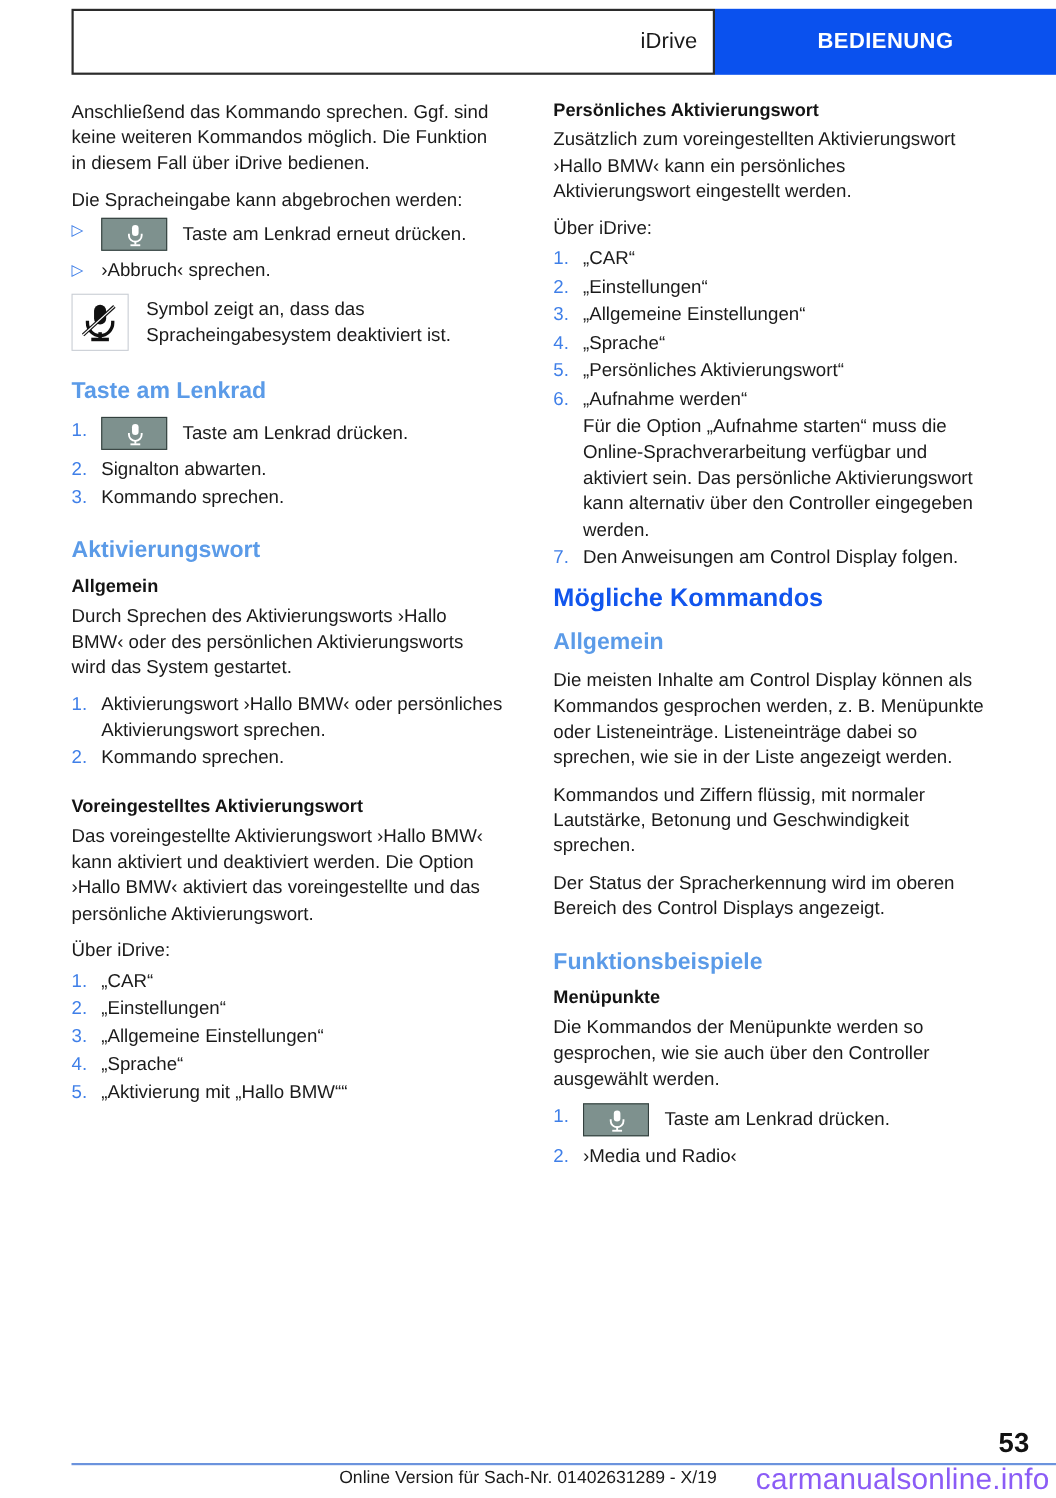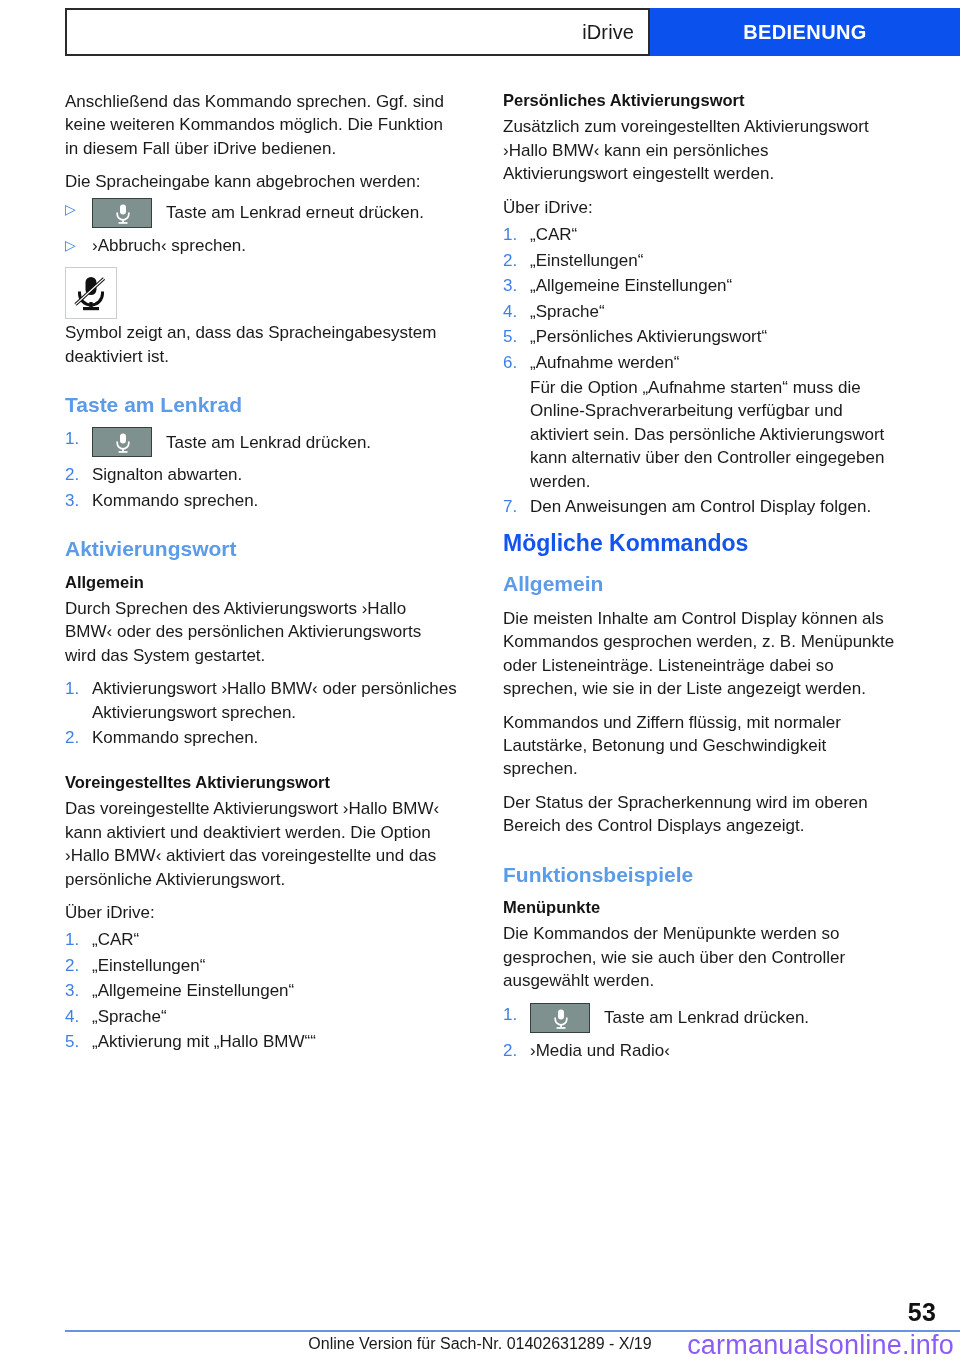--- a/index.html
+++ b/index.html
@@ -15,21 +15,21 @@
     color: #1a1a1a;
     -webkit-font-smoothing: antialiased;
   }
 
   
   .page-header {
     position: absolute;
     top: 8px;
     left: 65px;
     right: 0px;
-    height: 48px;
+    height: 60px;
     display: flex;
     align-items: stretch;
   }
   .header-left-box {
     flex: 0 0 585px;
     border: 2px solid #2b2b2b;
     box-sizing: border-box;
     display: flex;
     align-items: center;
     justify-content: flex-end;
@@ -152,21 +152,20 @@
     margin-right: 14px;
     flex: 0 0 auto;
   }
   .mic-button svg { position: absolute; top: 4px; left: 21px; }
 
   
   .symbol-row {
     display: flex;
     align-items: flex-start;
     margin: 4px 0 10px 0;
-    flex-direction: column;
   }
   .mic-off-box {
     width: 52px;
     height: 52px;
     border: 1.5px solid #c9ced4;
     box-sizing: border-box;
     background: #ffffff;
     flex: 0 0 auto;
     margin-right: 16px;
     position: relative;

